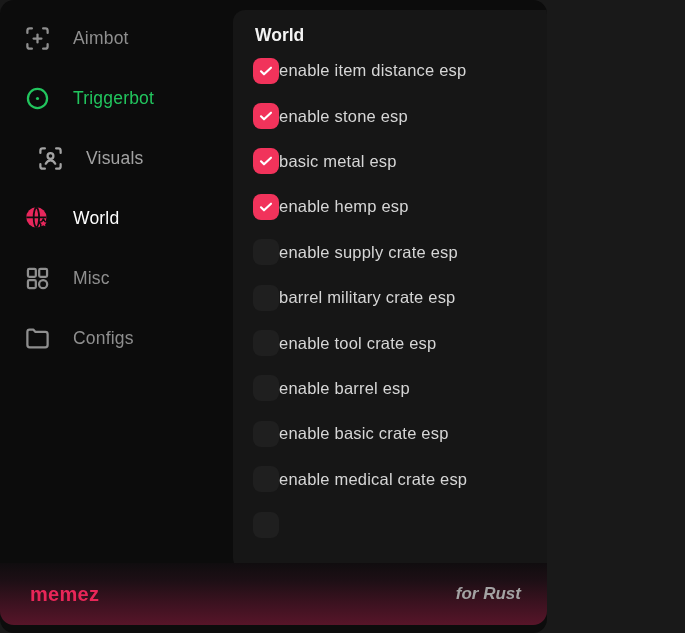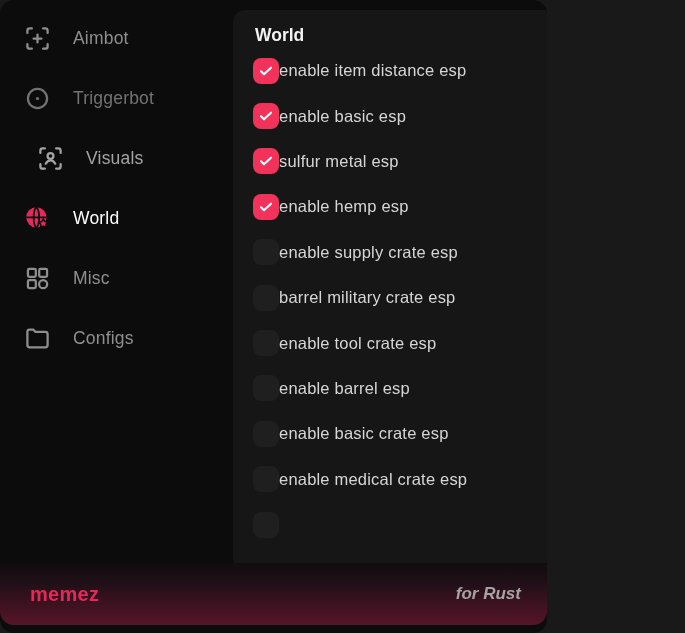--- a/index.html
+++ b/index.html
@@ -6,21 +6,21 @@
   body{width:685px;height:633px;font-family:"Liberation Sans",sans-serif;-webkit-font-smoothing:antialiased;}
   .window{position:relative;width:547px;height:633px;background:#0c0c0c;border-radius:14px;overflow:hidden;}
 
   
   .sidebar{position:absolute;left:0;top:0;width:233px;height:571px;padding-top:8px;box-sizing:border-box;}
   .side-item{height:60px;display:flex;align-items:center;padding-left:24px;gap:22px;cursor:pointer;}
   .side-icon{width:27px;height:27px;flex:none;display:flex;align-items:center;justify-content:center;}
   .side-icon svg{width:27px;height:27px;display:block;}
   .side-label{font-size:17.5px;letter-spacing:.2px;}
   .side-item.state-default{color:#8f8f8f;}
-  .side-item.state-dimmed{color:#737373;}
+  .side-item.state-dimmed{color:#22c55e;}
   .side-item.state-bright{color:#a3a3a3;padding-left:37px;}
   .side-item.state-active .side-icon{color:#e8275c;}
   .side-item.state-active .side-label{color:#ffffff;font-weight:500;}
 
   
   .panel{position:absolute;left:233px;top:10px;width:441px;height:560px;background:#161616;
          border-radius:12px;overflow:hidden;box-sizing:border-box;padding:0 13px 0 20px;}
   .panel-title{margin:14px 0 0 2px;font-size:17.5px;line-height:22px;font-weight:600;color:#f3f3f3;}
   .options{margin-top:2px;display:flex;flex-direction:column;}
   .opt-row{height:45.4px;display:flex;align-items:center;flex:none;}
@@ -133,32 +133,32 @@
     <span class="opt-label">enable item distance esp</span>
     <span class="swatch" style="background: rgb(255, 255, 255);"></span>
   </div>
 
   <div class="opt-row">
     <span class="checkbox checked">
             <svg viewBox="0 0 24 24" fill="none" stroke="#ffffff" stroke-width="3.2" stroke-linecap="round" stroke-linejoin="round">
               <path d="M4.5 12.5l4.5 4.5L19.5 7"></path>
             </svg>
           </span>
-    <span class="opt-label">enable basic esp</span>
+    <span class="opt-label">enable stone esp</span>
     <span class="swatch" style="background: rgb(110, 110, 110);"></span>
   </div>
 
 
   <div class="opt-row">
     <span class="checkbox checked">
             <svg viewBox="0 0 24 24" fill="none" stroke="#ffffff" stroke-width="3.2" stroke-linecap="round" stroke-linejoin="round">
               <path d="M4.5 12.5l4.5 4.5L19.5 7"></path>
             </svg>
           </span>
-    <span class="opt-label">sulfur metal esp</span>
+    <span class="opt-label">basic metal esp</span>
     <span class="swatch" style="background: rgb(255, 109, 0);"></span>
   </div>
 
   <div class="opt-row">
     <span class="checkbox checked">
             <svg viewBox="0 0 24 24" fill="none" stroke="#ffffff" stroke-width="3.2" stroke-linecap="round" stroke-linejoin="round">
               <path d="M4.5 12.5l4.5 4.5L19.5 7"></path>
             </svg>
           </span>
     <span class="opt-label">enable hemp esp</span>

